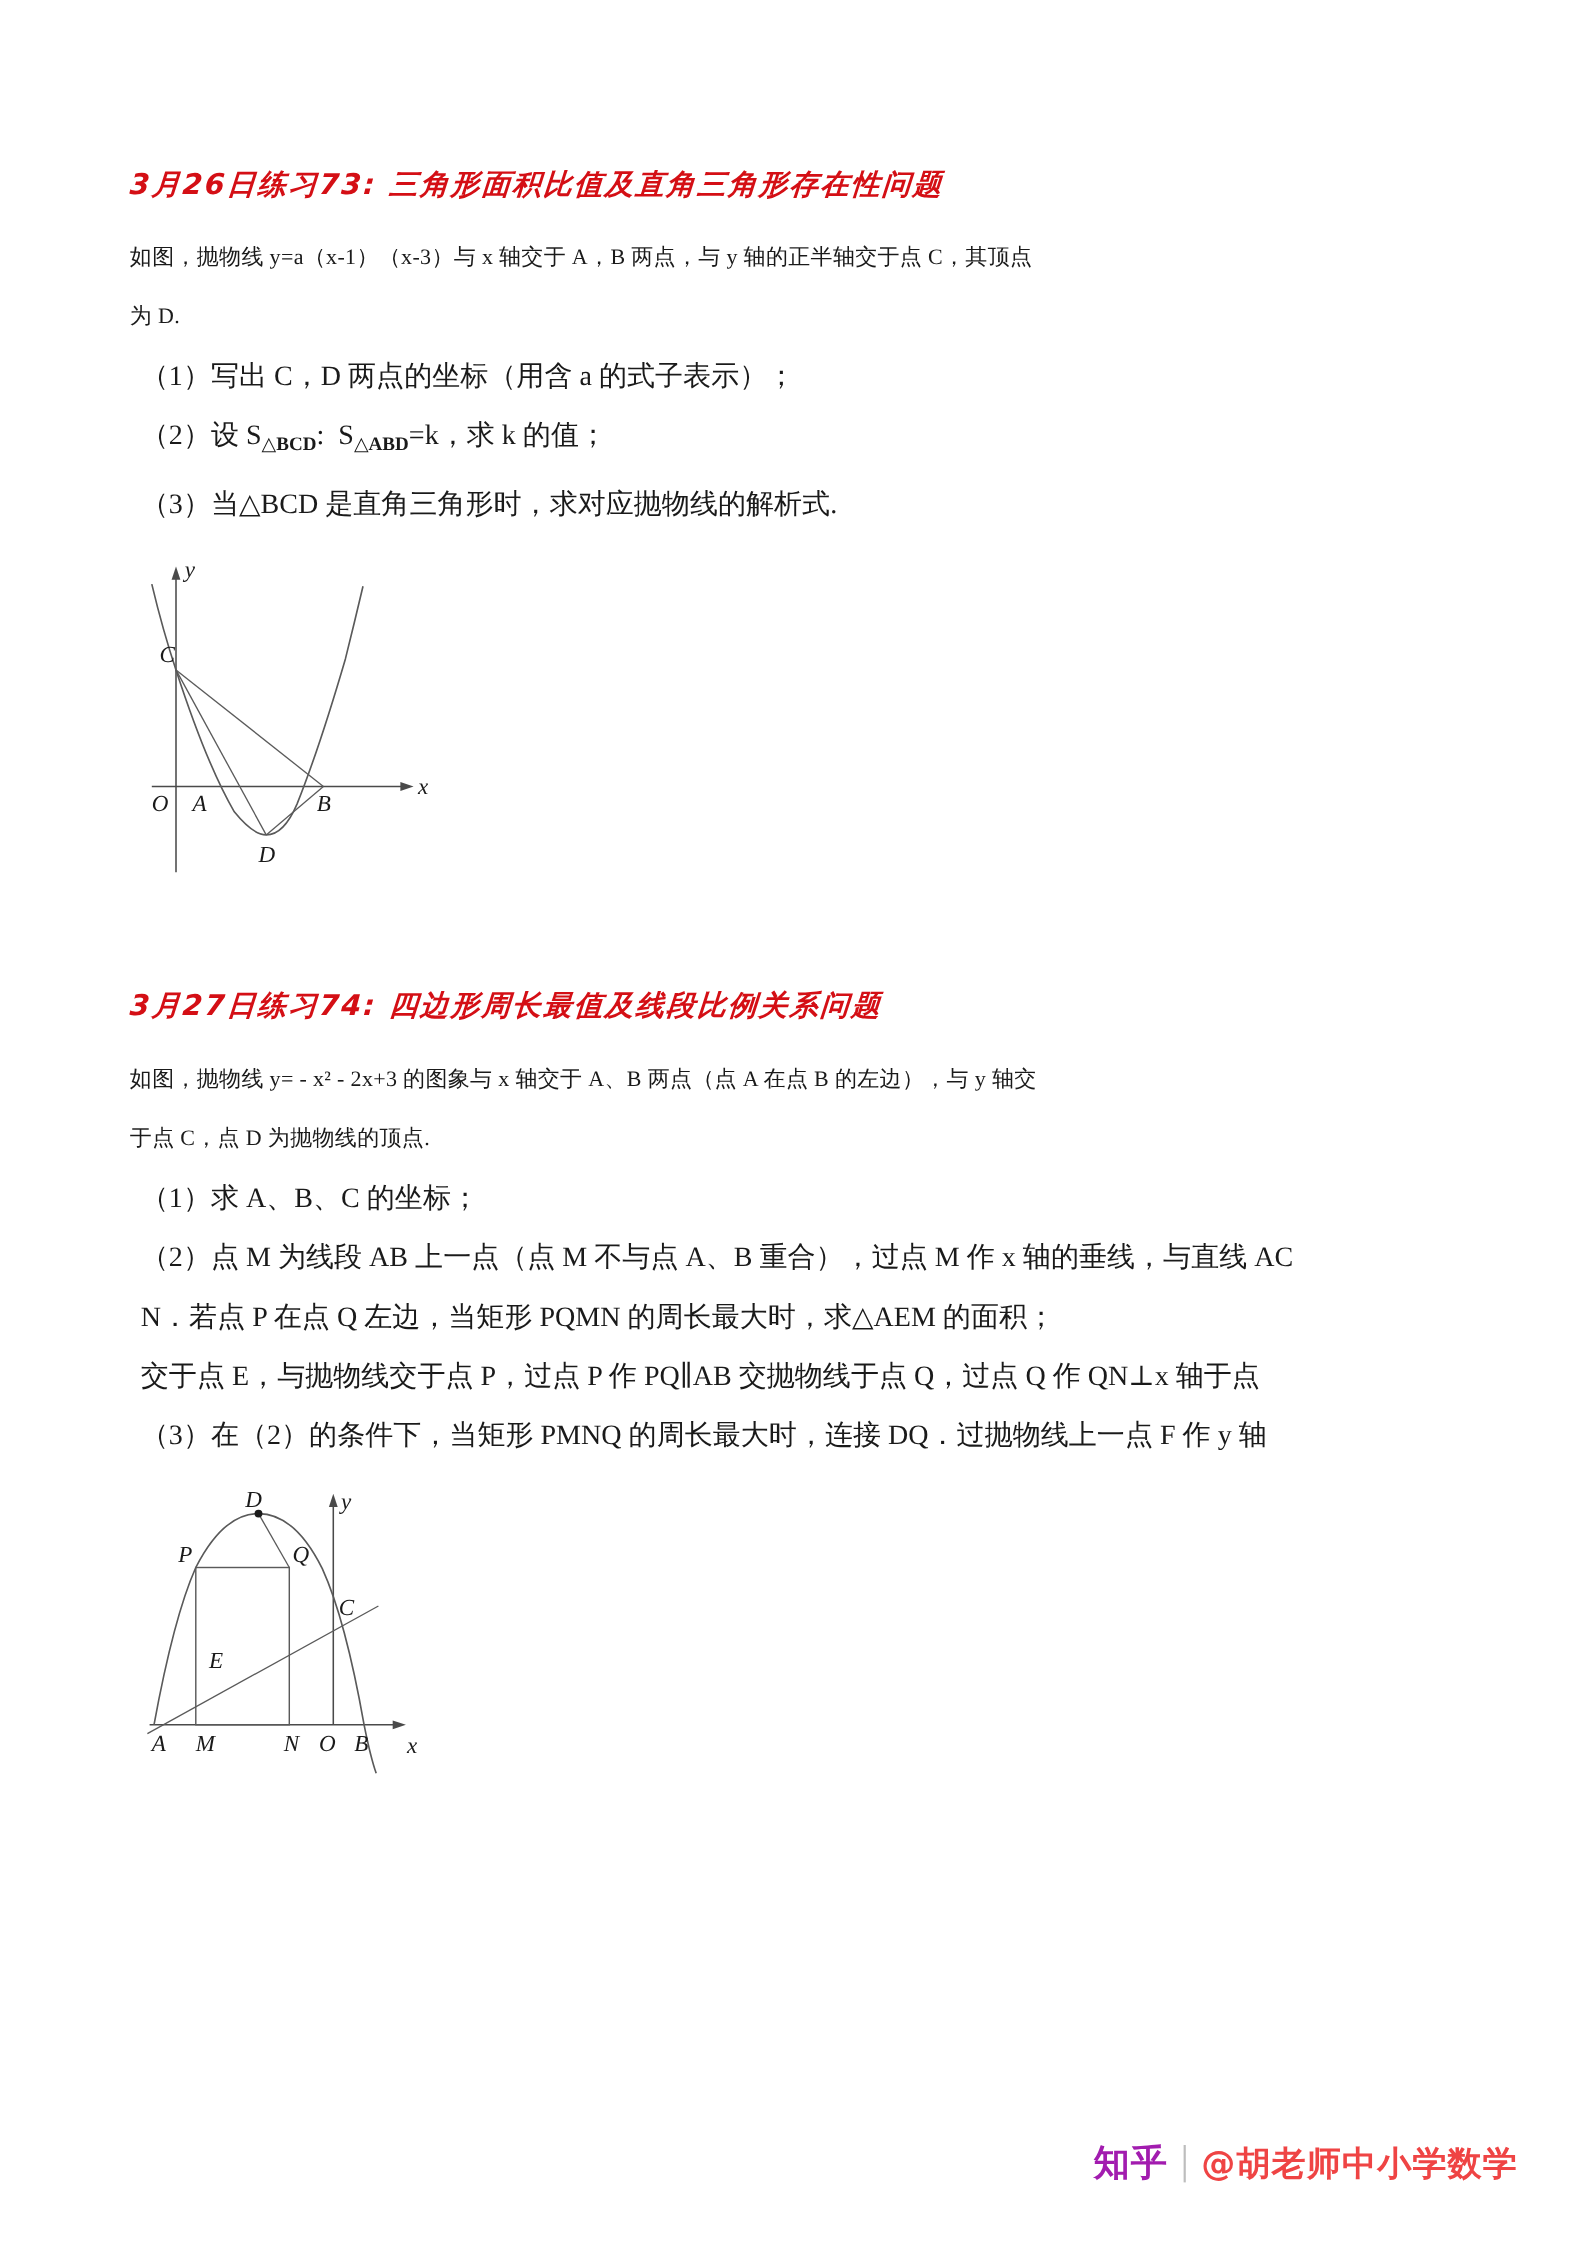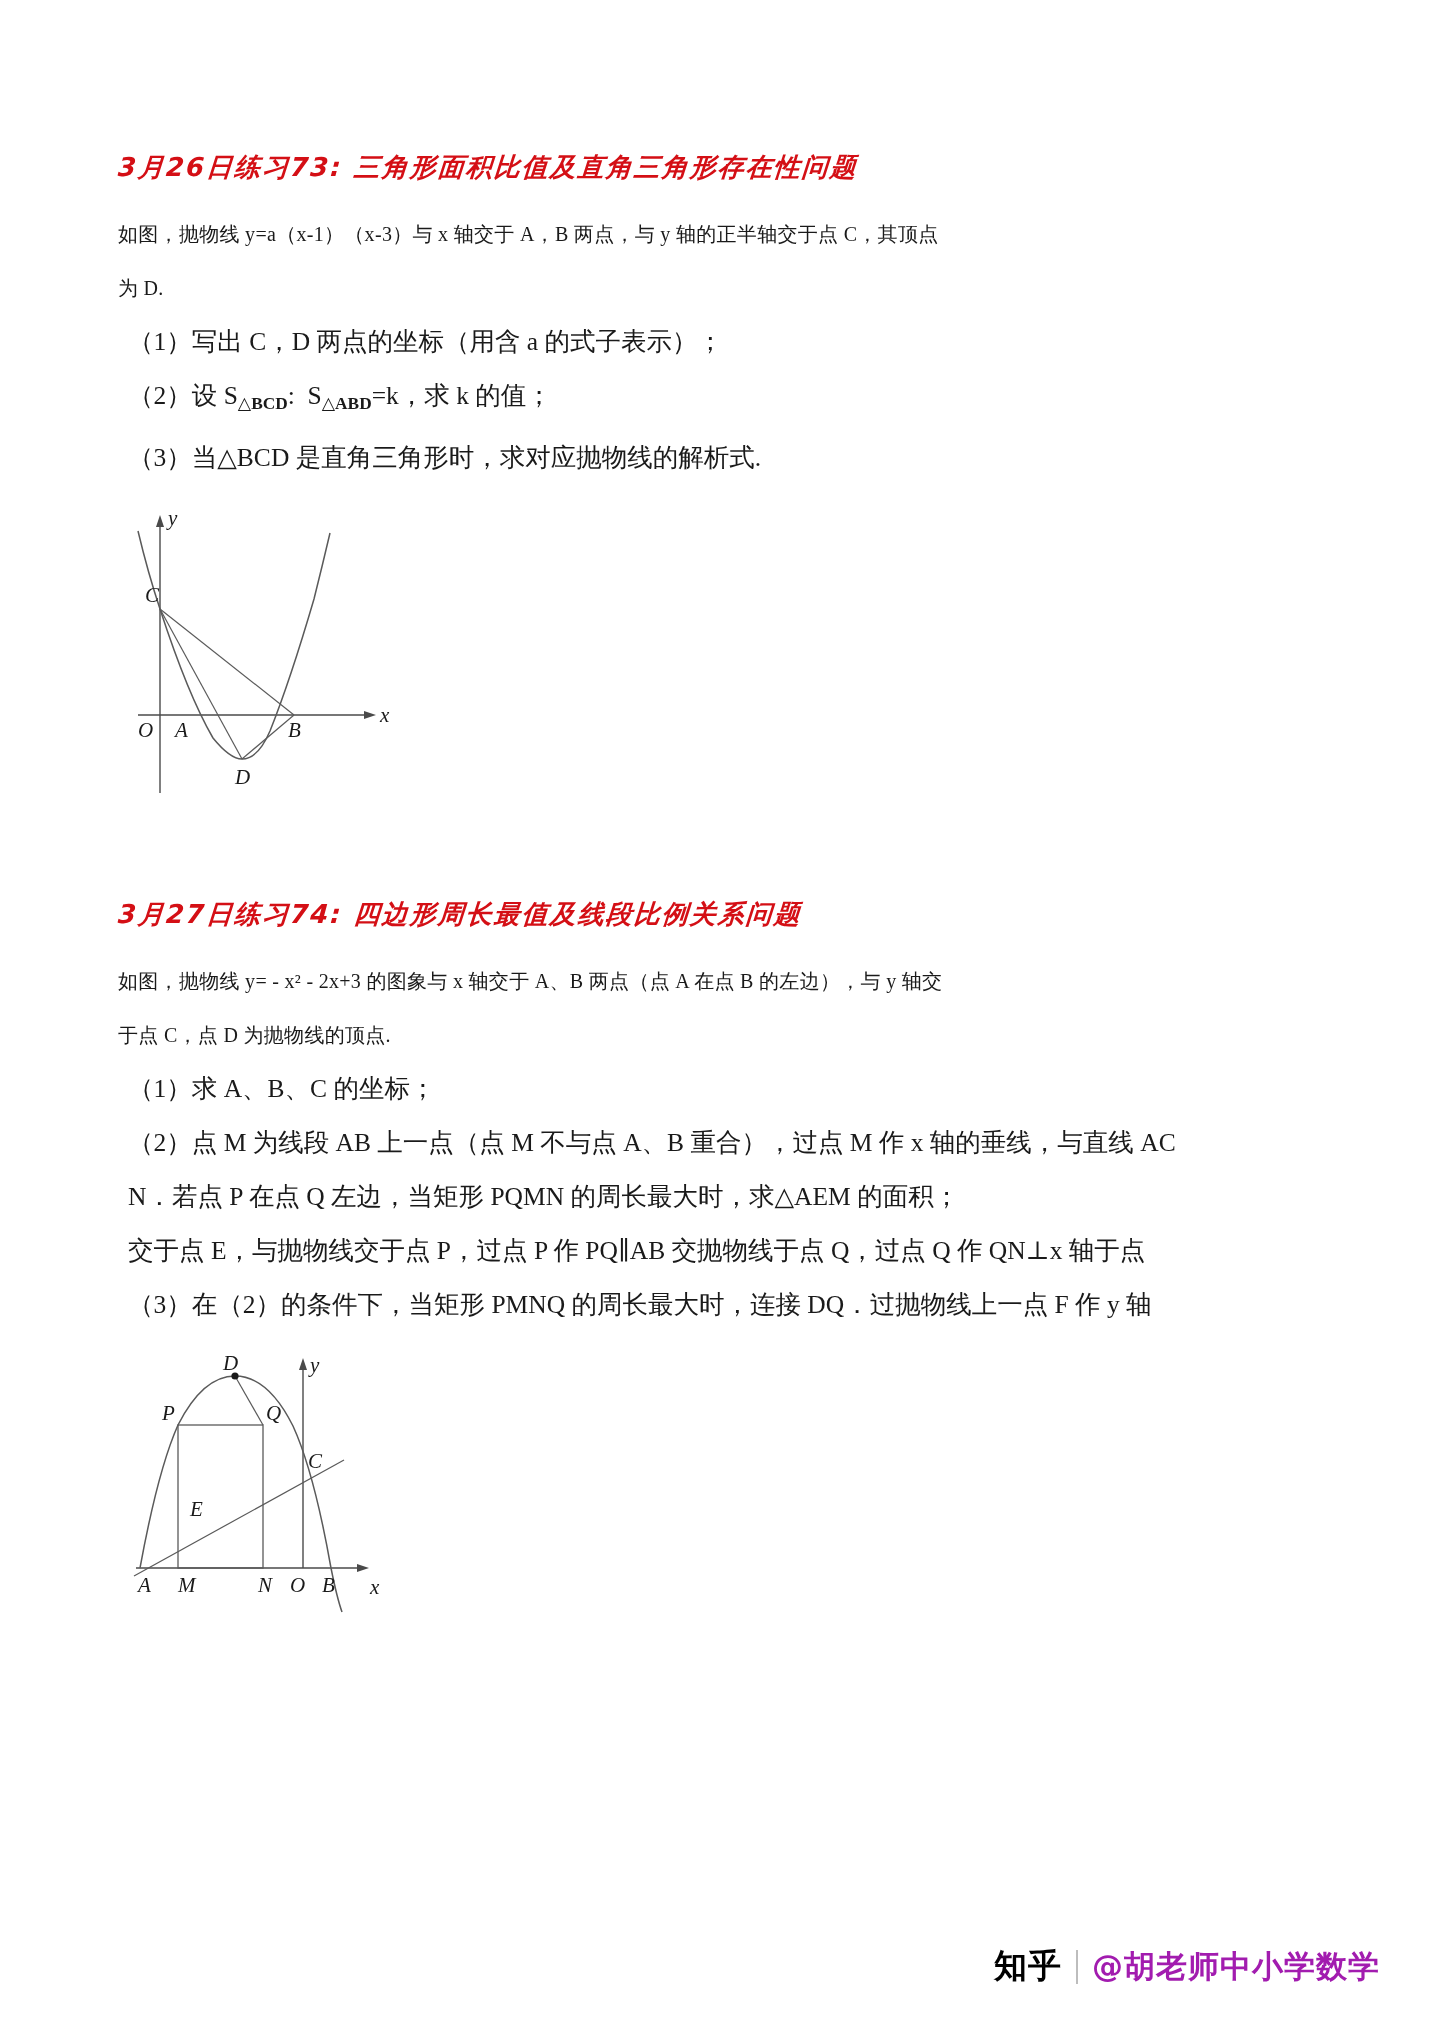--- a/index.html
+++ b/index.html
@@ -81,33 +81,33 @@
     right: 60px;
     bottom: 48px;
     display: flex;
     align-items: center;
     gap: 14px;
   }
   .footer .zhihu {
     font-family: "DejaVu Sans", "Liberation Sans", sans-serif;
     font-size: 33px;
     font-weight: 700;
-    color: #000000;
+    color: #a21caf;
     letter-spacing: 1px;
   }
   .footer .bar {
     width: 2px;
     height: 34px;
     background: #bdbdbd;
   }
   .footer .author {
     font-family: "DejaVu Sans", "Liberation Sans", sans-serif;
     font-size: 31px;
     font-weight: 700;
-    color: #a21caf;
+    color: #ef4444;
     letter-spacing: 1px;
   }
   .fig-label {
     font-family: "Liberation Serif", "DejaVu Serif", serif;
     font-style: italic;
     font-size: 21px;
     fill: #1a1a1a;
   }
 </style>
 </head>

